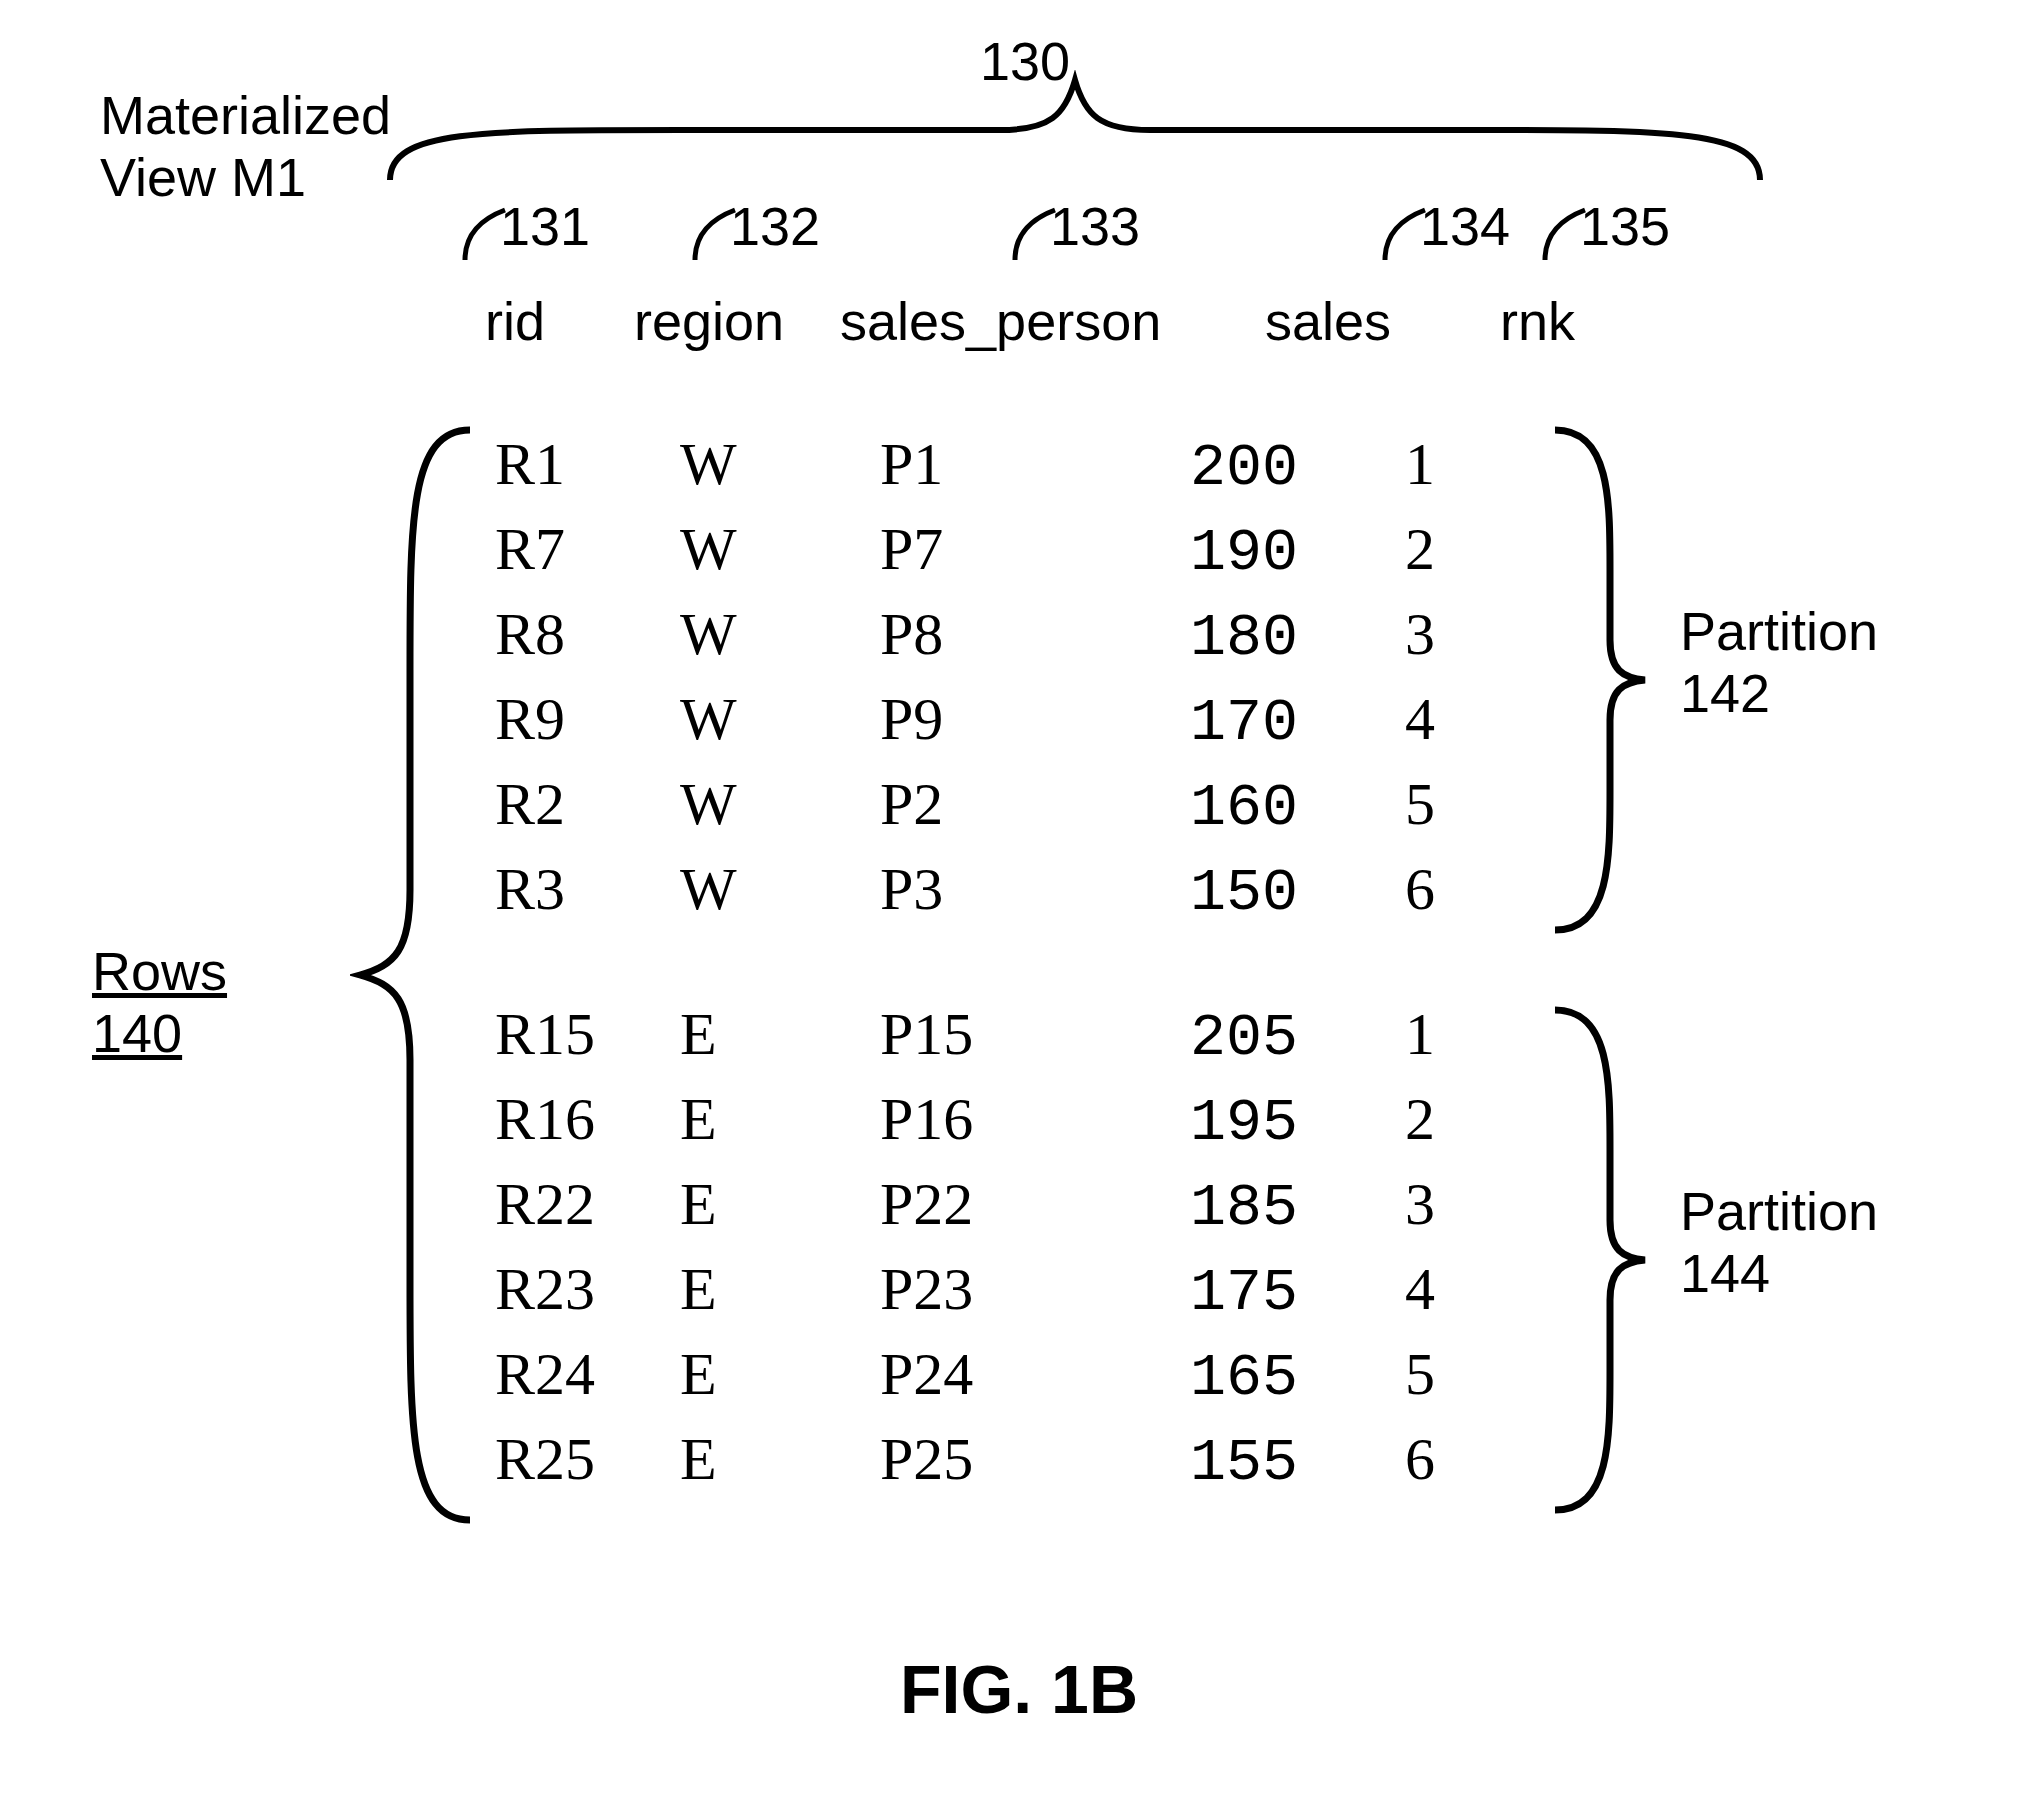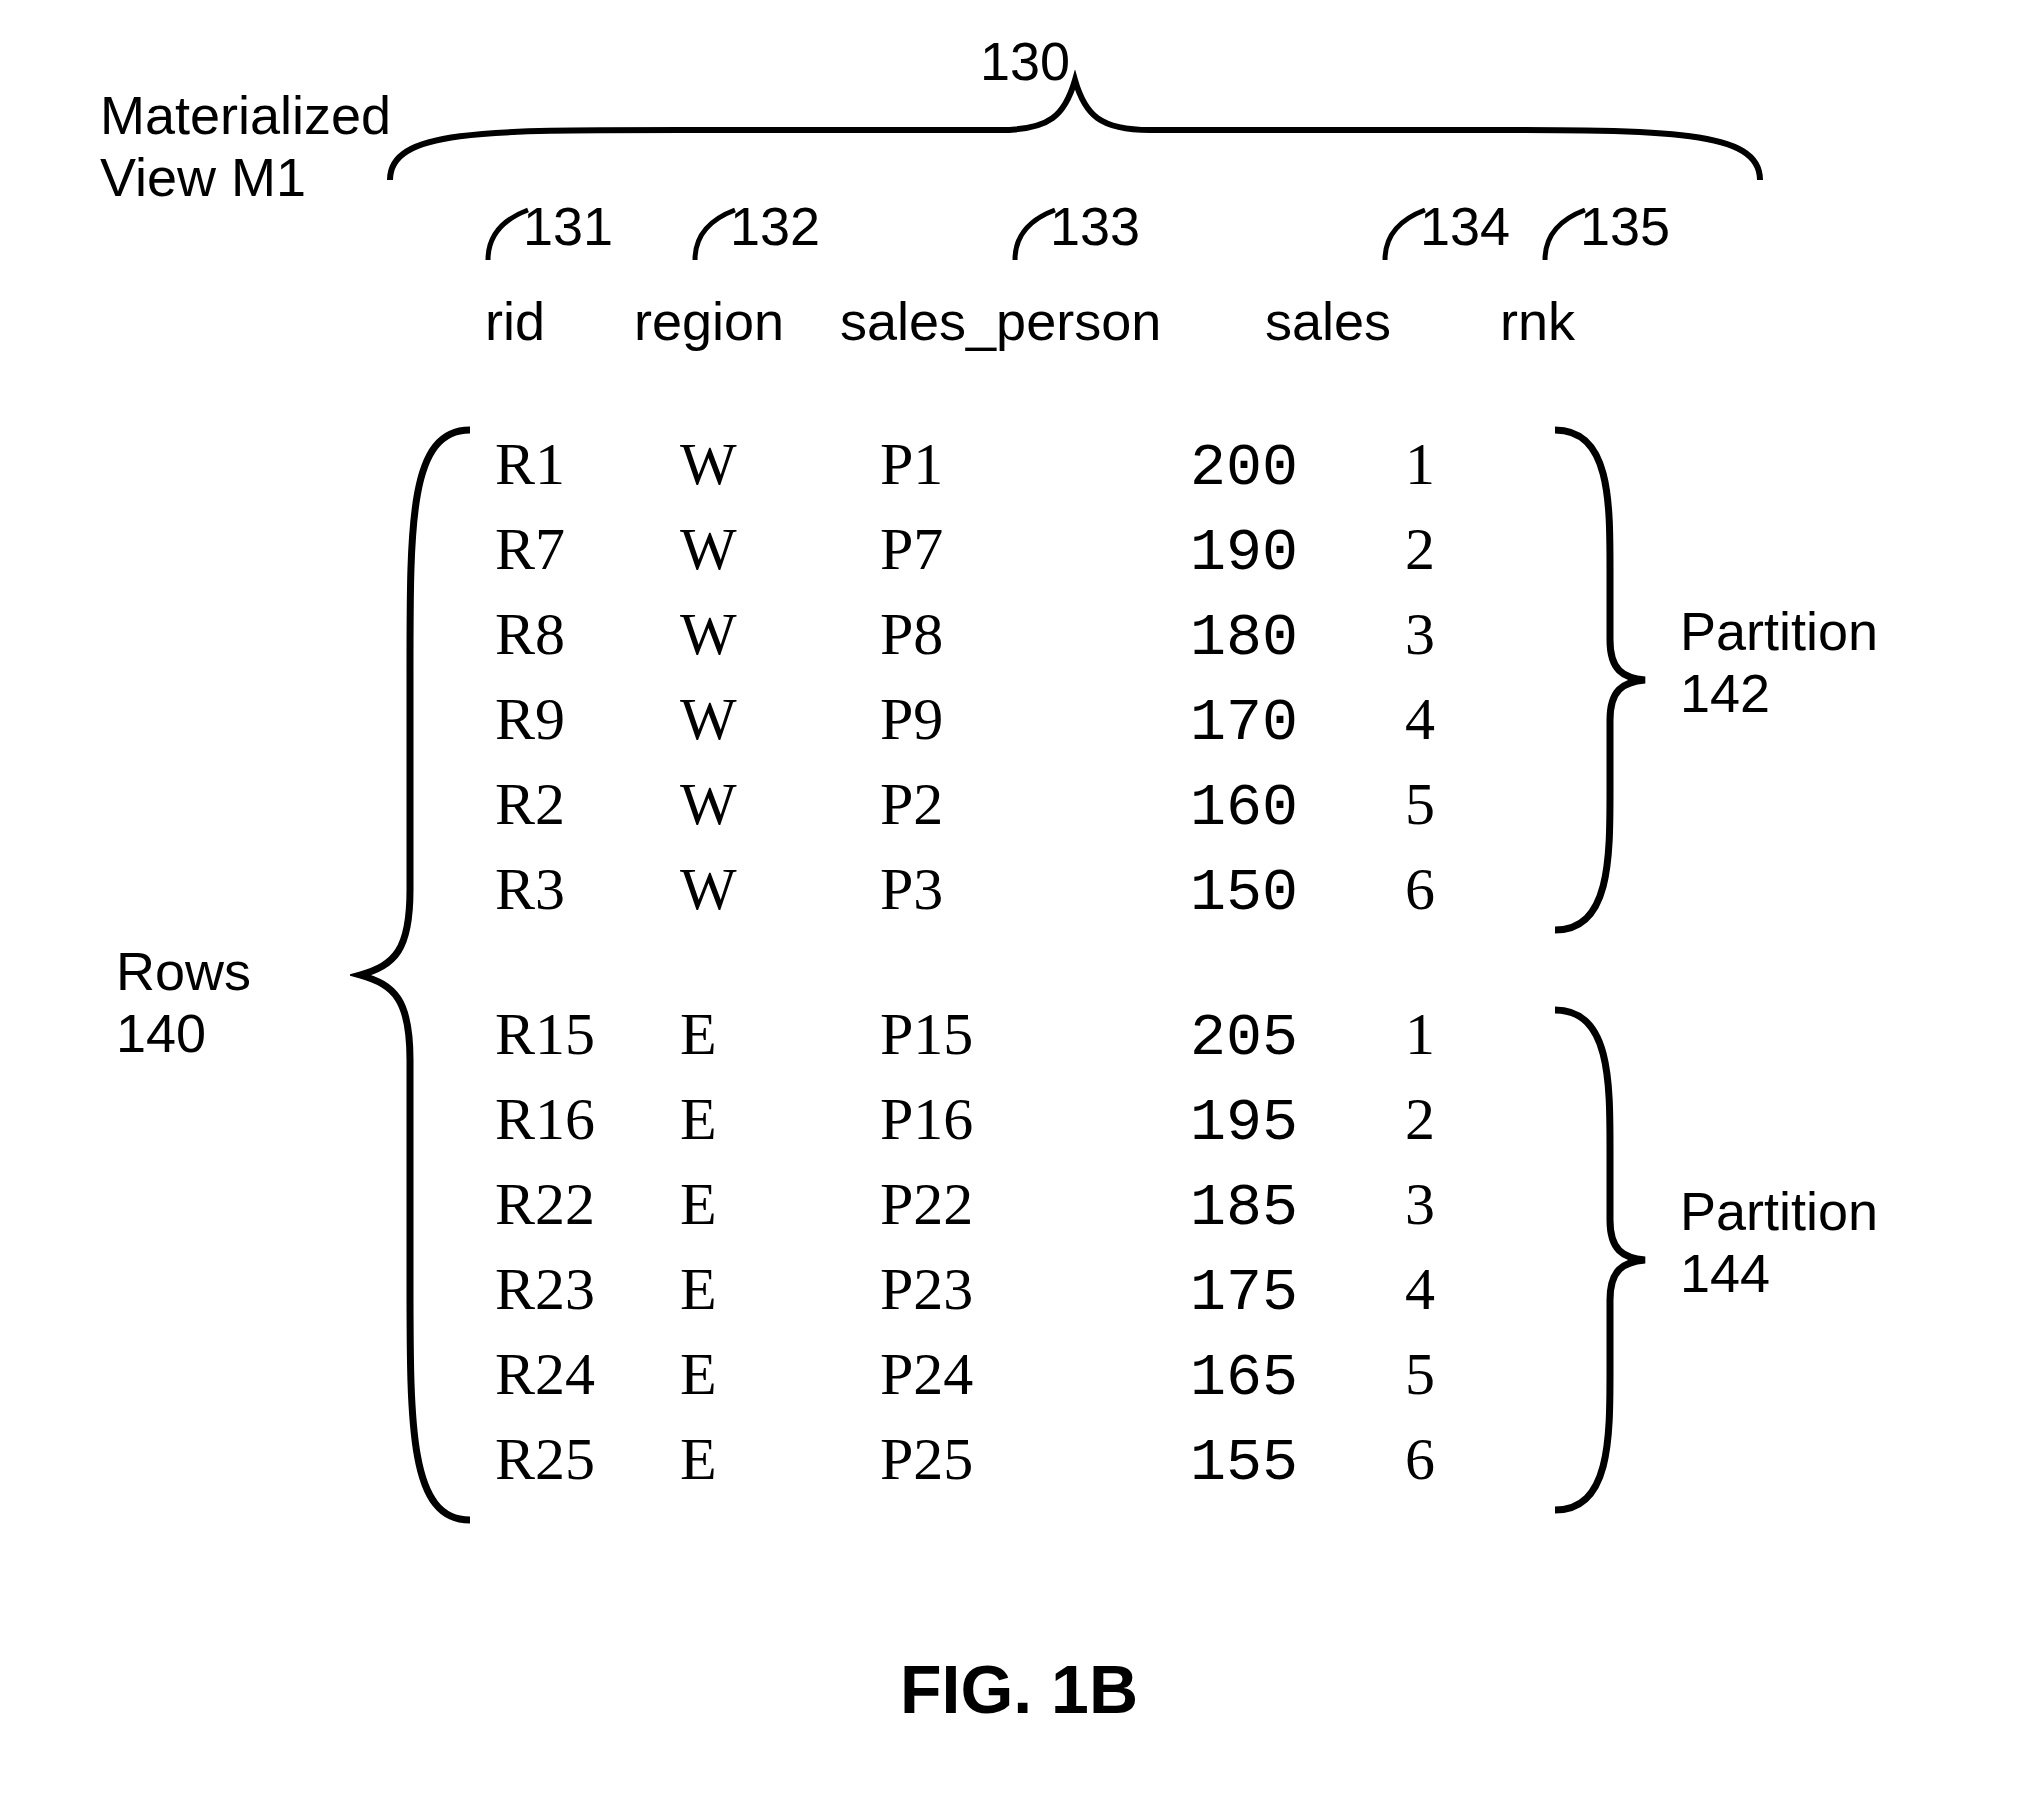--- a/index.html
+++ b/index.html
@@ -16,21 +16,21 @@
   .hdr{position:absolute;}
   .dataArea{position:absolute;left:495px;top:430px;font-family:"Times New Roman",serif;font-size:60px;}
   .row{height:85px;white-space:pre;}
   .gap{height:60px;}
   .cell{display:inline-block;}
   .c-rid{width:185px;}
   .c-region{width:200px;}
   .c-sp{width:310px;}
   .c-sales{width:215px;font-family:Liberation Mono, monospace;}
   .c-rnk{width:80px;}
-  .rowsLabel{position:absolute;left:116px;top:940px;font-size:54px;line-height:1.15;}
+  .rowsLabel{position:absolute;left:92px;top:940px;font-size:54px;line-height:1.15;text-decoration:underline;}
   .leftBrace{position:absolute;left:350px;top:420px;width:130px;height:1110px;}
   .leftBrace svg{width:100%;height:100%;}
   .rightBrace1{position:absolute;left:1545px;top:420px;width:110px;height:520px;}
   .rightBrace2{position:absolute;left:1545px;top:1000px;width:110px;height:520px;}
   .rightBrace1 svg,.rightBrace2 svg{width:100%;height:100%;}
   .partLabel{position:absolute;font-size:54px;line-height:1.15;}
   .fig{position:absolute;left:900px;top:1650px;font-size:68px;font-weight:bold;}
 </style>
 </head>
 <body>
@@ -43,21 +43,21 @@
 
   <div class="top130 sans">130</div>
 
   <div class="topBrace">
     <svg viewBox="0 0 1390 120" preserveAspectRatio="none">
       <path d="M10,110 C10,60 100,60 300,60 L620,60 C670,60 685,45 695,10 C705,45 720,60 770,60 L1090,60 C1290,60 1380,60 1380,110" fill="none" stroke="#000" stroke-width="6"></path>
     </svg>
   </div>
 
   <div class="colRefs sans">
-    <div class="colRef" style="left:103px;"><svg viewBox="0 0 50 60">
+    <div class="colRef" style="left:80px;"><svg viewBox="0 0 50 60">
           <path d="M5,55 Q5,20 45,5" fill="none" stroke="#000" stroke-width="5"></path>
         </svg><span>131</span></div>
     <div class="colRef" style="left:310px;"><svg viewBox="0 0 50 60">
           <path d="M5,55 Q5,20 45,5" fill="none" stroke="#000" stroke-width="5"></path>
         </svg><span>132</span></div>
     <div class="colRef" style="left:630px;"><svg viewBox="0 0 50 60">
           <path d="M5,55 Q5,20 45,5" fill="none" stroke="#000" stroke-width="5"></path>
         </svg><span>133</span></div>
     <div class="colRef" style="left:1000px;"><svg viewBox="0 0 50 60">
           <path d="M5,55 Q5,20 45,5" fill="none" stroke="#000" stroke-width="5"></path>

